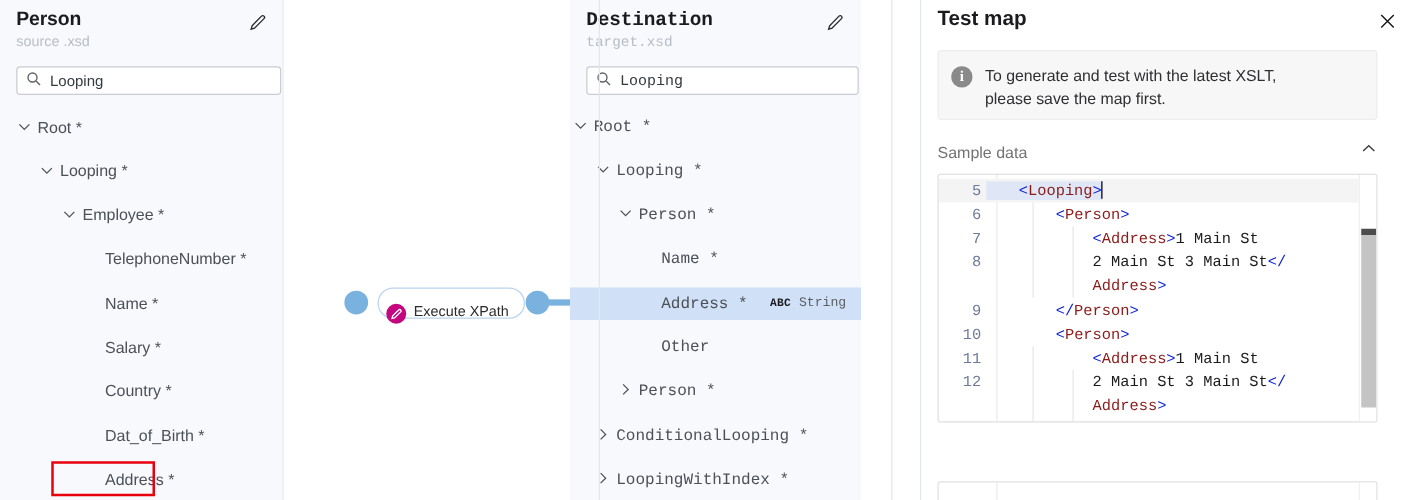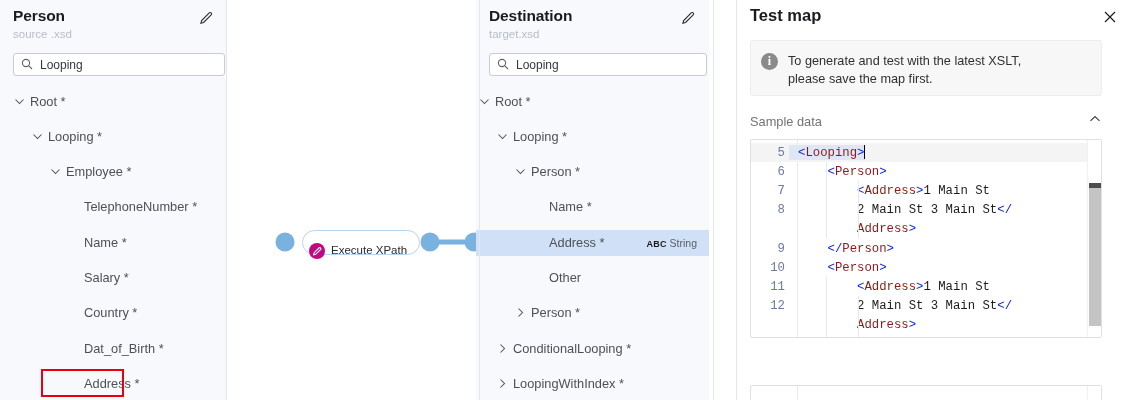--- a/index.html
+++ b/index.html
@@ -13,21 +13,21 @@
   }
   #app { position: relative; width: 1130px; height: 400px; }
 
   
   .schema-panel {
     position: absolute; top: 0; height: 400px;
     background: #f7f9fd;
     overflow: hidden;
   }
   #source-panel { left: 0; width: 226px; }
-  #dest-panel  { left: 476px; width: 233px; }
+  #dest-panel  { left: 456px; width: 233px; font-family: Liberation Mono, monospace; }
 
   .panel-divider {
     position: absolute; top: 0; height: 400px; width: 1px;
     background: #e3e6ea;
   }
 
   .panel-head { position: absolute; left: 13px; top: 7px; }
   .panel-title {
     font-size: 15.5px; font-weight: bold; color: #1b1b1f;
     letter-spacing: -0.1px;
@@ -141,21 +141,21 @@
     position: absolute; left: 0; height: 19px; width: 100%;
     display: flex; align-items: center;
     font-family: "Liberation Mono", monospace; font-size: 12.3px;
   }
   .code-line.cur { background: #f4f4f4; }
   .ln {
     width: 38px; text-align: right; color: #6e7a9c; flex: 0 0 auto;
     padding-right: 4px;
   }
   .code {
-    padding-left: 9px; white-space: pre; color: #1c1c1c;
+    padding-left: 26px; white-space: pre; color: #1c1c1c;
   }
   .tg { color: #0a1fd6; }
   .nm { color: #8b1a1a; }
   .sel-hl { background: #dfe7f7; }
   .caret {
     display: inline-block; width: 1px; height: 14px;
     background: #000; vertical-align: -3px;
   }
   .indent-guide {
     position: absolute; width: 1px; background: #e8e8e8;

